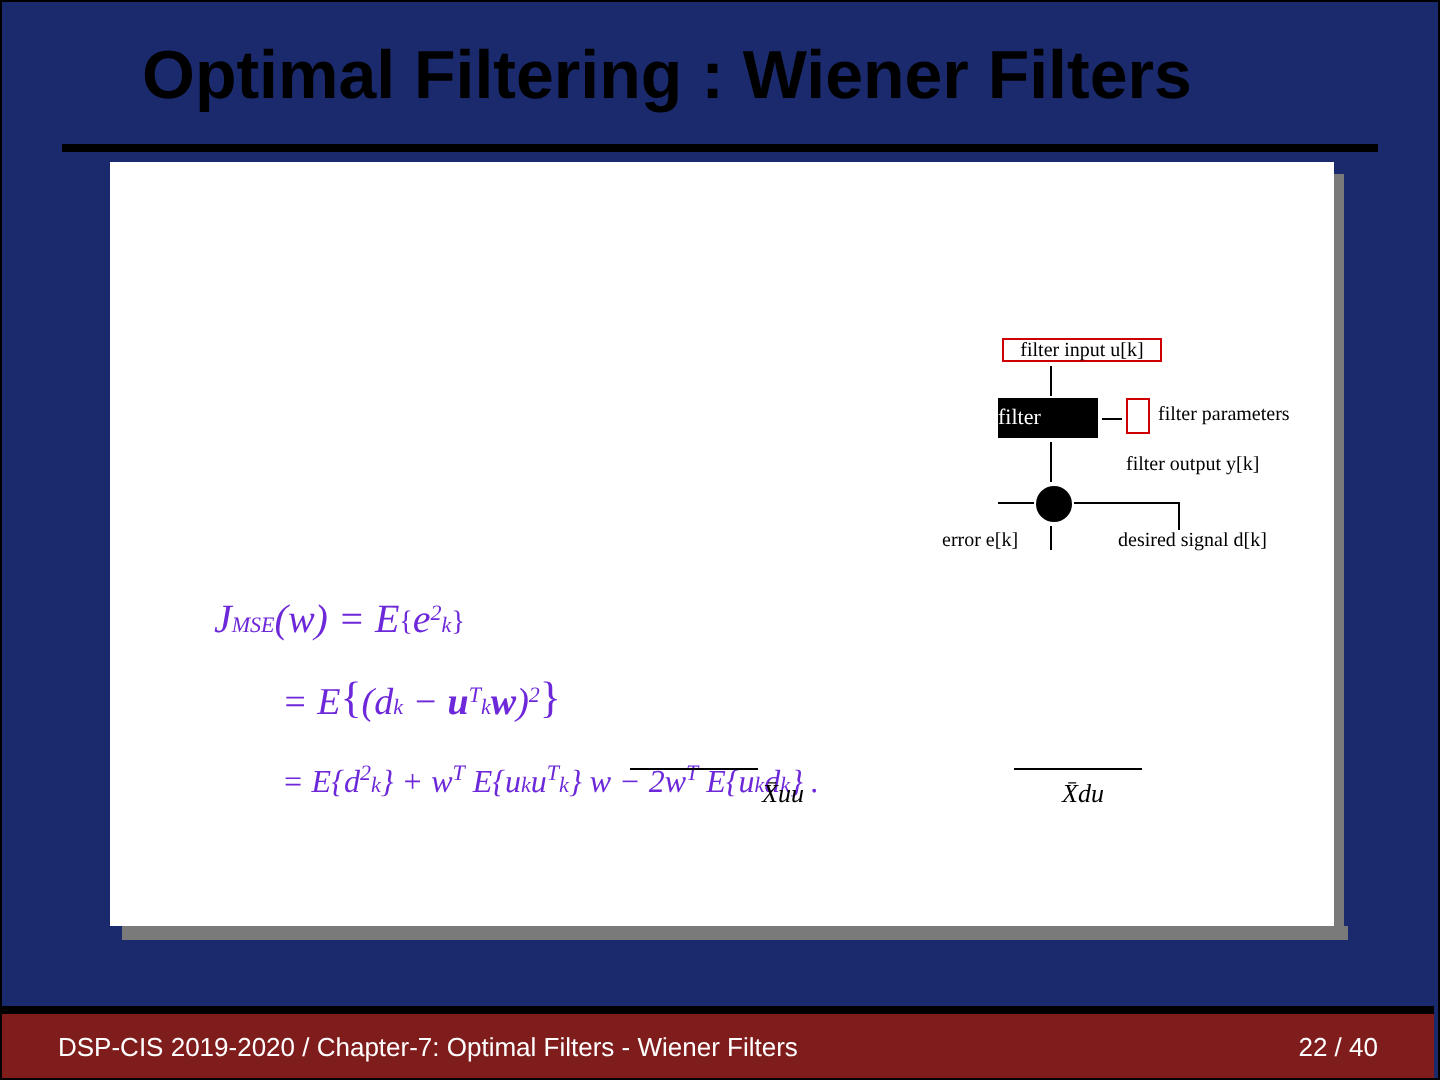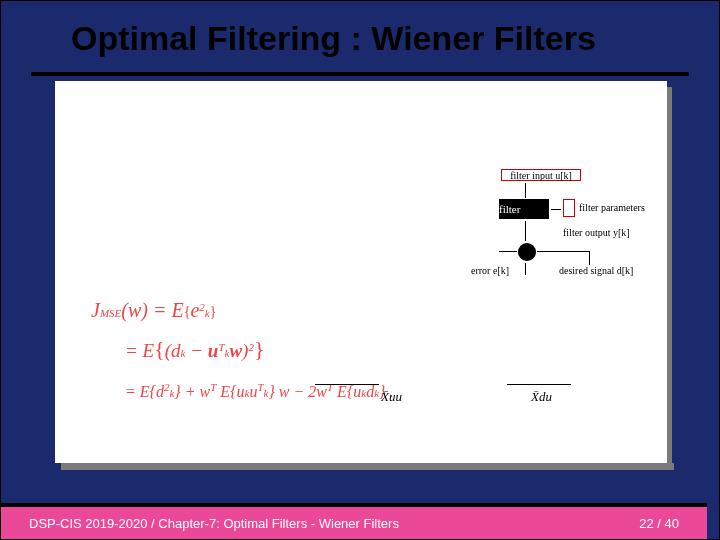--- a/index.html
+++ b/index.html
@@ -107,24 +107,24 @@
     .v3 { top: 94px; left: 124px; width: 1px; height: 12px; }
     .h1 { top: 82px; left: 98px; width: 18px; height: 1px; }
     .h2 { top: 82px; left: 136px; width: 52px; height: 1px; }
     .v4 { top: 82px; left: 188px; width: 1px; height: 14px; }
     .h3 { top: 40px; left: 150px; width: 10px; height: 1px; }
 
     
     .formula {
       position: absolute;
       top: 210px;
-      left: 36px;
+      left: 52px;
       font-family: "Times New Roman", serif;
       font-size: 20px;
-      color: #ef4444;
+      color: #6d28d9;
       line-height: 1.9;
       font-style: italic;
     }
     .formula .row2 { margin-left: 34px; font-size: 19px; }
     .formula .row3 {
       margin-left: 34px;
       margin-top: 6px;
       font-style: italic;
       font-size: 16px;
       position: relative;
@@ -154,24 +154,24 @@
     .ublabels span { position: absolute; }
     .ublabels .xuu { left: 234px; margin-left: 40px; }
     .ublabels .xdu { left: 424px; }
     .ublabels .bracewrap { top: -8px; border-bottom: 1px solid #000; height:4px; }
     .bw1 { left: 208px; width: 64px; position: absolute; }
     .bw2 { left: 400px; width: 64px; position: absolute; }
 
     
     .footer {
       position: absolute;
-      left: 0; right: 12px; bottom: 0;
+      left: 0; right: 2px; bottom: 0;
       height: 36px;
       border-top: 4px solid #000;
-      background: #ec4899;
+      background: #7f1d1d;
       color: #fff;
       font-size: 13px;
     }
     .footer-left {
       position: absolute;
       left: 28px; bottom: 8px;
     }
     .footer-right {
       position: absolute;
       right: 28px; bottom: 8px;

